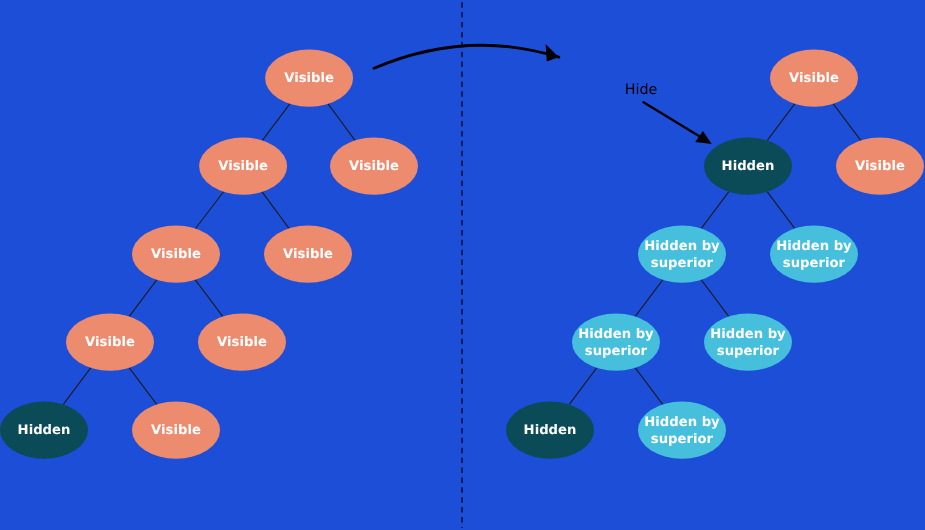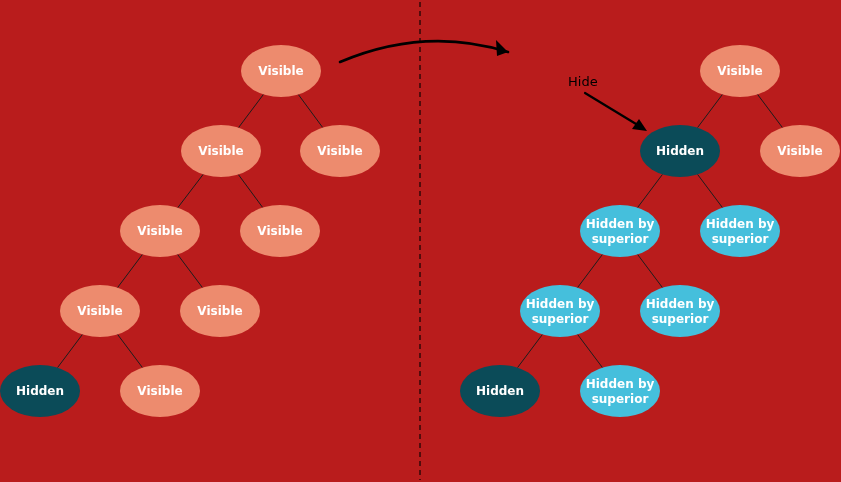--- a/index.html
+++ b/index.html
@@ -11,21 +11,21 @@
   body {
     width: 841px;
     height: 482px;
     overflow: hidden;
     font-family: "DejaVu Sans", "Liberation Sans", sans-serif;
   }
   #diagram-root {
     position: relative;
     width: 841px;
     height: 482px;
-    background: #b91c1c;
+    background: #1d4ed8;
   }
   svg#tree-svg {
     position: absolute;
     top: 0;
     left: 0;
     width: 841px;
     height: 482px;
     display: block;
   }
   .node-ellipse {

